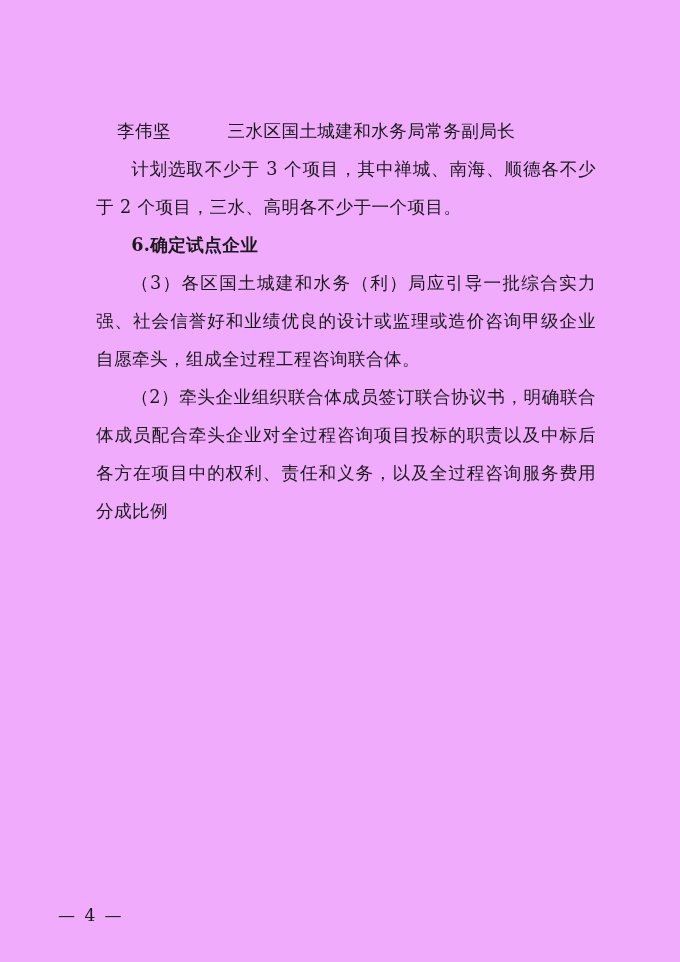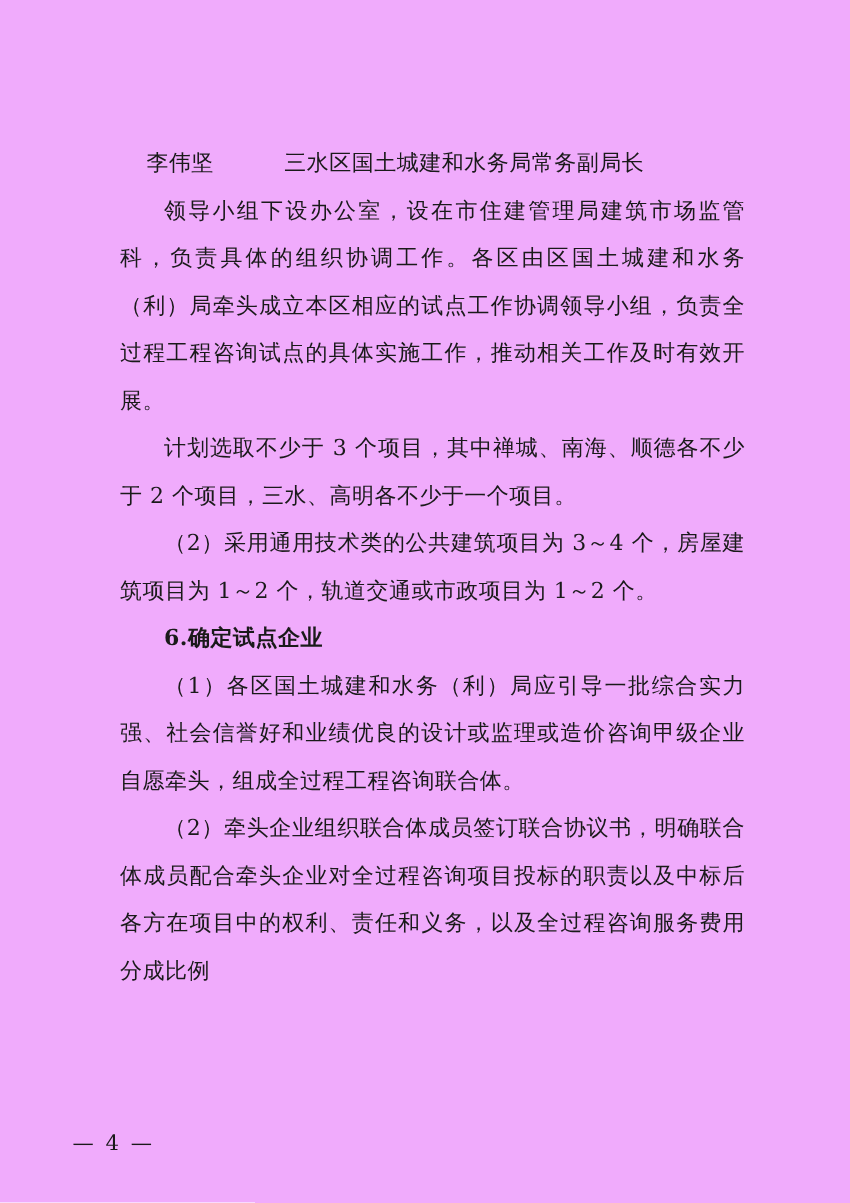--- a/index.html
+++ b/index.html
@@ -67,32 +67,30 @@
 </style>
 </head>
 <body>
 
 <div class="page">
 
   <div class="content">
 
     <p class="named-line"><span>李伟坚</span><span class="name-gap"></span><span>三水区国土城建和水务局常务副局长</span></p>
 
-    <p class="para indent">领导小组下设办公室，设在市住建管理局建筑市场监管科，负责具体的组织协调工作。各区由区国土城建和水务（利）局牵头成立本区相应的试点工作协调领导小组，负责全过程工程咨询试点的具体实施工作，推动相关工作及时有效开展。</p>
 
 
 
     <p class="para indent">计划选取不少于 3 个项目，其中禅城、南海、顺德各不少于 2 个项目，三水、高明各不少于一个项目。</p>
 
 
-    <p class="para indent">（2）采用通用技术类的公共建筑项目为 3～4 个，房屋建筑项目为 1～2 个，轨道交通或市政项目为 1～2 个。</p>
 
     <p class="para indent bold">6.确定试点企业</p>
 
-    <p class="para indent">（1）各区国土城建和水务（利）局应引导一批综合实力强、社会信誉好和业绩优良的设计或监理或造价咨询甲级企业自愿牵头，组成全过程工程咨询联合体。</p>
+    <p class="para indent">（3）各区国土城建和水务（利）局应引导一批综合实力强、社会信誉好和业绩优良的设计或监理或造价咨询甲级企业自愿牵头，组成全过程工程咨询联合体。</p>
 
     <p class="para indent">（2）牵头企业组织联合体成员签订联合协议书，明确联合体成员配合牵头企业对全过程咨询项目投标的职责以及中标后各方在项目中的权利、责任和义务，以及全过程咨询服务费用分成比例</p>
 
   </div>
 
   <div class="footer">— 4 —</div>
 
 </div>
 
 </body></html>

